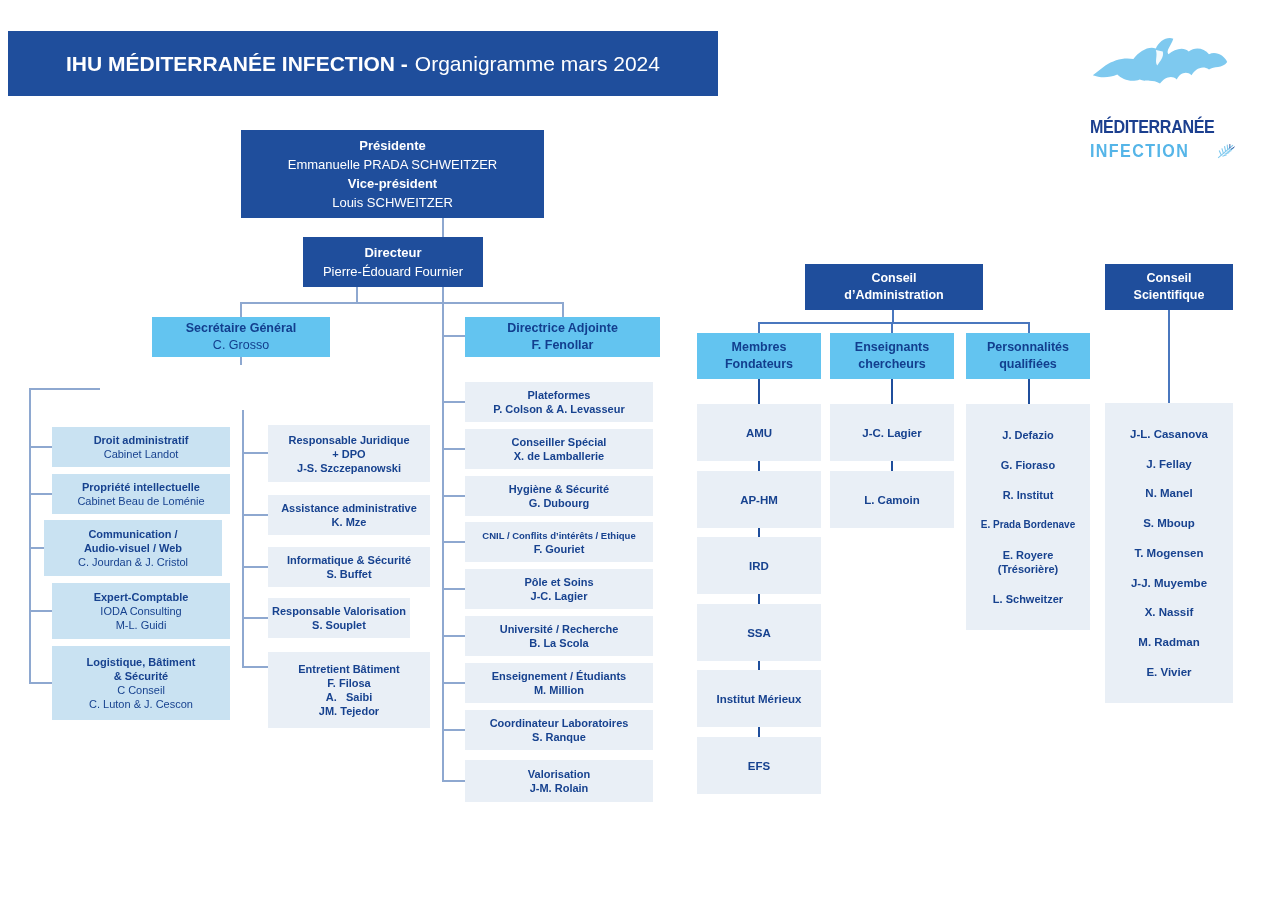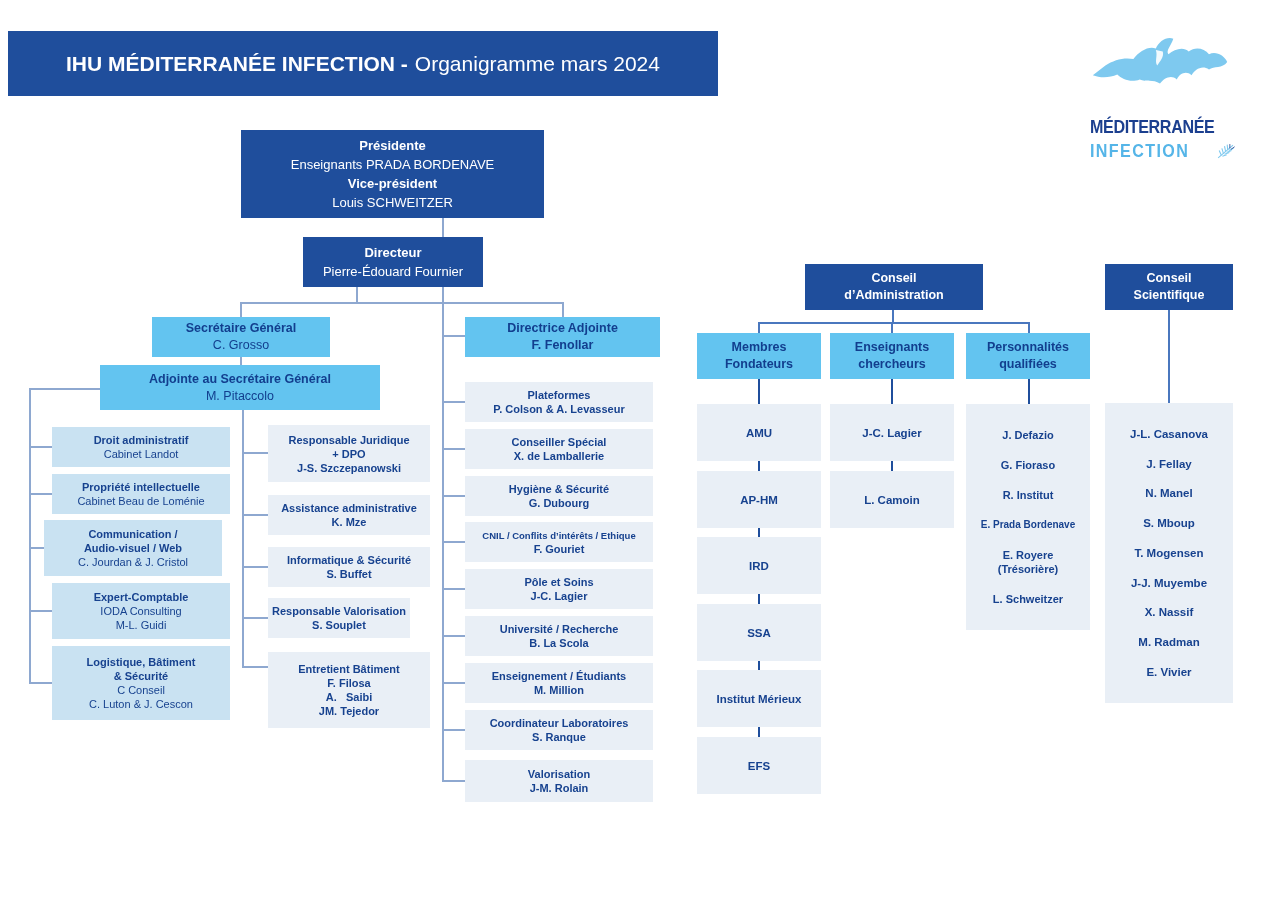--- a/index.html
+++ b/index.html
@@ -110,39 +110,35 @@
   <div class="ln ln-dark" style="left:758px;top:528px;width:2px;height:9px;"></div>
   <div class="ln ln-dark" style="left:758px;top:594px;width:2px;height:10px;"></div>
   <div class="ln ln-dark" style="left:758px;top:661px;width:2px;height:9px;"></div>
   <div class="ln ln-dark" style="left:758px;top:727px;width:2px;height:10px;"></div>
   <div class="ln ln-dark" style="left:891px;top:461px;width:2px;height:10px;"></div>
 
   <div class="ln ln-mid" style="left:1168px;top:310px;width:2px;height:93px;"></div>
 
   <div class="box dark big" style="left:205px;top:130px;width:303px;height:88px;">
     <div class="b">Présidente</div>
-    <div>Enseignants PRADA BORDENAVE</div>
+    <div>Emmanuelle PRADA SCHWEITZER</div>
     <div class="b">Vice-président</div>
     <div>Louis SCHWEITZER</div>
   </div>
 
   <div class="box dark big" style="left:267px;top:237px;width:180px;height:50px;">
     <div class="b">Directeur</div>
     <div>Pierre-Édouard Fournier</div>
   </div>
 
   <div class="box sky mid-size" style="left:152px;top:317px;width:178px;height:40px;">
     <div class="b">Secrétaire Général</div>
     <div>C. Grosso</div>
   </div>
 
-  <div class="box sky mid-size" style="left:100px;top:365px;width:280px;height:45px;">
-    <div class="b">Adjointe au Secrétaire Général</div>
-    <div>M. Pitaccolo</div>
-  </div>
 
   <div class="box sky mid-size" style="left:465px;top:317px;width:195px;height:40px;">
     <div class="b">Directrice Adjointe</div>
     <div class="b">F. Fenollar</div>
   </div>
 
   <div class="box pale small" style="left:52px;top:427px;width:178px;height:40px;">
     <div class="b">Droit administratif</div>
     <div>Cabinet Landot</div>
   </div>

